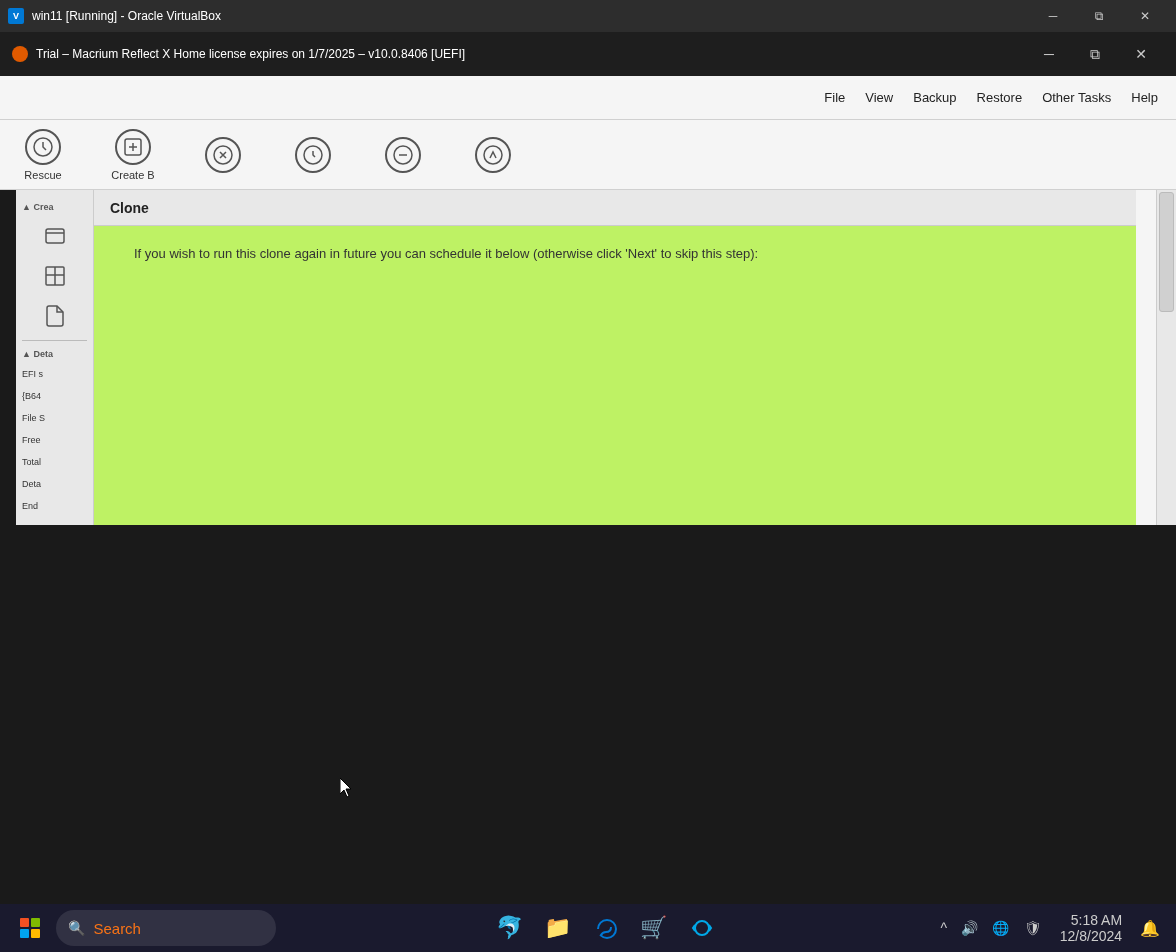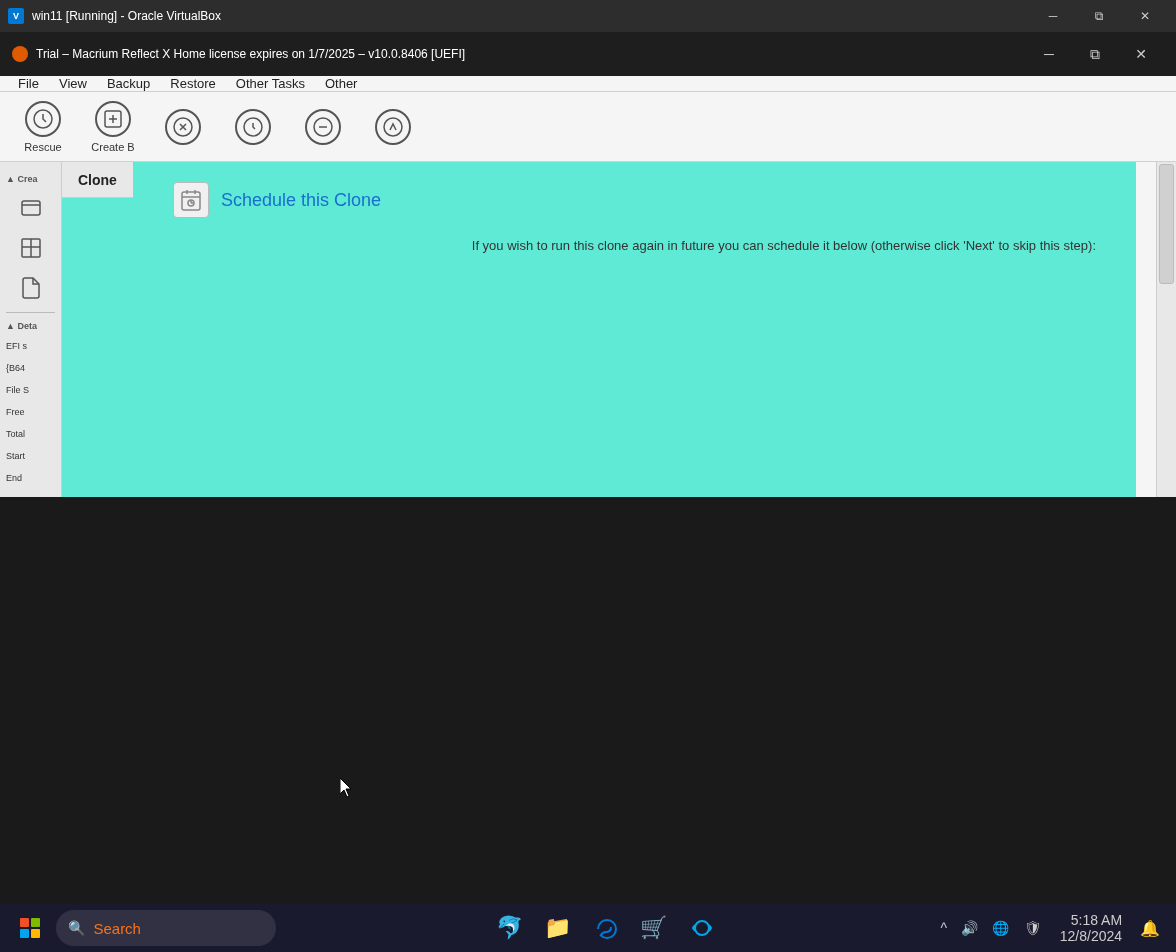--- a/index.html
+++ b/index.html
@@ -85,44 +85,45 @@
       display: flex;
       align-items: center;
       justify-content: center;
       font-size: 14px;
       color: #cccccc;
       cursor: pointer;
     }
 
     
     .menu-bar {
-      height: 16px;
+      height: 44px;
       background: #f5f5f5;
       border-bottom: 1px solid #d0d0d0;
       display: flex;
       align-items: center;
       padding: 0 8px;
+      justify-content: flex-end;
     }
     .menu-item {
       padding: 4px 10px;
       font-size: 13px;
       color: #222;
       cursor: pointer;
       border-radius: 3px;
     }
 
     
     .toolbar {
       height: 70px;
       background: #f5f5f5;
       border-bottom: 1px solid #d0d0d0;
       display: flex;
       align-items: center;
       padding: 0 8px;
-      gap: 0;
+      gap: 20px;
     }
     .toolbar-btn {
       display: flex;
       flex-direction: column;
       align-items: center;
       justify-content: center;
       width: 70px;
       height: 62px;
       border-radius: 4px;
       cursor: pointer;
@@ -143,27 +144,28 @@
 
     
     .main-area {
       flex: 1;
       display: flex;
       overflow: hidden;
     }
 
     
     .sidebar {
-      width: 62px;
+      width: 78px;
       background: #e8e8e8;
       border-right: 1px solid #ccc;
       display: flex;
       flex-direction: column;
       padding: 8px 0;
       overflow: hidden;
+      margin-left: 16px;
     }
     .sidebar-item {
       display: flex;
       flex-direction: column;
       align-items: center;
       padding: 8px 4px;
       font-size: 9px;
       color: #333;
       cursor: pointer;
       gap: 3px;
@@ -199,24 +201,23 @@
       border-left: 1px solid #ccc;
     }
 
     
     .dialog-container {
       position: absolute;
       top: 0;
       left: 0;
       right: 20px;
       bottom: 0;
-      background: #5eead4;
-      display: flex;
-      flex-direction: row;
-      text-align: right;
+      background: #bef264;
+      display: flex;
+      flex-direction: column;
     }
 
     .dialog-header {
       height: 36px;
       background: #e8e8e8;
       border-bottom: 1px solid #ccc;
       display: flex;
       align-items: center;
       padding: 0 16px;
       font-size: 14px;
@@ -410,21 +411,21 @@
     <div class="win-btn close">✕</div>
   </div>
 </div>
 
 <div class="menu-bar">
   <div class="menu-item">File</div>
   <div class="menu-item">View</div>
   <div class="menu-item">Backup</div>
   <div class="menu-item">Restore</div>
   <div class="menu-item">Other Tasks</div>
-  <div class="menu-item">Other</div>
+  <div class="menu-item">Help</div>
 </div>
 
 <div class="toolbar">
   <div class="toolbar-btn">
     <div class="tb-icon">
       <svg width="24" height="24" viewBox="0 0 24 24" fill="none" stroke="#555" stroke-width="1.5">
         <circle cx="12" cy="12" r="9"></circle>
         <path d="M12 7v5l3 3"></path>
       </svg>
     </div>
@@ -497,47 +498,33 @@
         <polyline points="14 2 14 8 20 8"></polyline>
       </svg>
     </div>
     <div style="height:1px;background:#bbb;margin:4px 6px;"></div>
     <div class="sidebar-section-header">▲ Deta</div>
     <div class="sidebar-disk-item">EFI s</div>
     <div class="sidebar-disk-item">{B64</div>
     <div class="sidebar-disk-item">File S</div>
     <div class="sidebar-disk-item">Free</div>
     <div class="sidebar-disk-item">Total</div>
-    <div class="sidebar-disk-item">Start</div>
+    <div class="sidebar-disk-item">Deta</div>
     <div class="sidebar-disk-item">End</div>
   </div>
 
   <div class="content-panel">
     <div class="dialog-container">
 
       <div class="dialog-header">
         <span>Clone</span>
       </div>
 
       <div class="dialog-body">
 
-        <div class="dialog-title">
-          <div class="dialog-title-icon">
-            <svg width="24" height="24" viewBox="0 0 24 24" fill="none" stroke="#888" stroke-width="1.5">
-              <rect x="3" y="4" width="18" height="18" rx="2"></rect>
-              <line x1="3" y1="9" x2="21" y2="9"></line>
-              <line x1="8" y1="2" x2="8" y2="6"></line>
-              <line x1="16" y1="2" x2="16" y2="6"></line>
-              <circle cx="12" cy="15" r="3"></circle>
-              <line x1="12" y1="12" x2="12" y2="15"></line>
-              <line x1="12" y1="15" x2="14" y2="15"></line>
-            </svg>
-          </div>
-          <span class="dialog-title-text">Schedule this Clone</span>
-        </div>
 
         <div class="dialog-description">If you wish to run this clone again in future you can schedule it below (otherwise click 'Next' to skip this step):</div>
 
 
       </div>
 
     </div>
   </div>
 
   <div class="right-panel">

